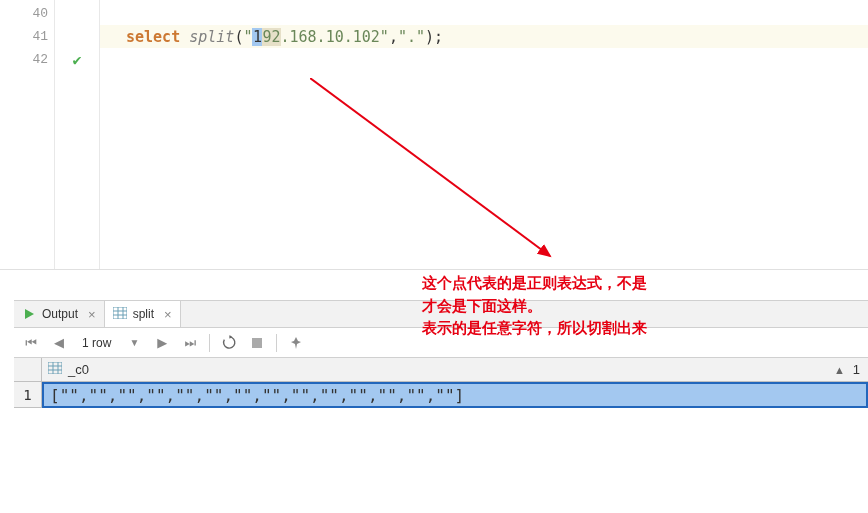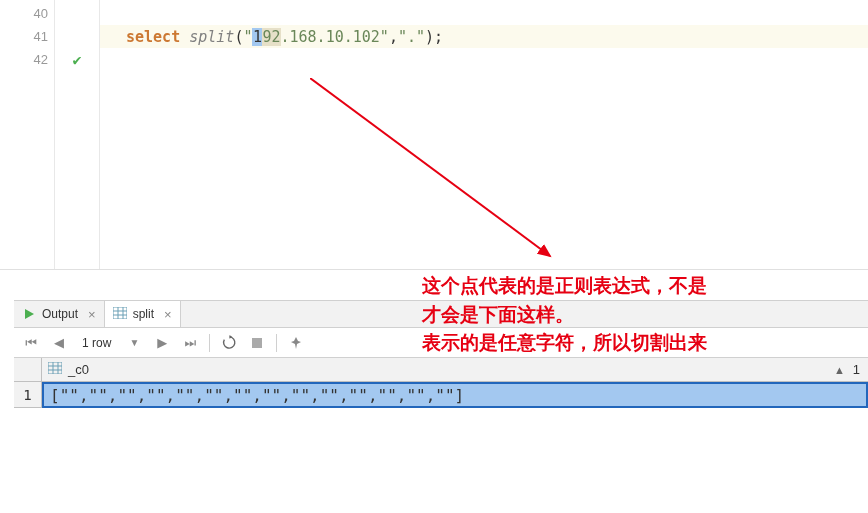--- a/index.html
+++ b/index.html
@@ -25,21 +25,21 @@
       padding-top: 2px;
     }
     .gutter-line {
       height: 23px;
       display: flex;
       align-items: center;
       justify-content: flex-end;
       padding-right: 6px;
       color: #999;
       font-size: 13px;
-      font-family: Liberation Sans, sans-serif;
+      font-family: Liberation Mono, monospace;
     }
     .marker-col {
       width: 45px;
       background: #fff;
       border-right: 1px solid #e8e8e8;
       padding-top: 2px;
     }
     .marker-line {
       height: 23px;
       display: flex;
@@ -88,21 +88,21 @@
       position: absolute;
       left: 310px;
       top: 78px;
       pointer-events: none;
     }
     .annotation-text {
       position: absolute;
       left: 422px;
       top: 272px;
       color: #e60012;
-      font-size: 19px;
+      font-size: 15px;
       font-weight: bold;
       font-family: 'SimHei', 'Microsoft YaHei', sans-serif;
       line-height: 1.5;
       width: 430px;
       z-index: 10;
     }
     
     .bottom-panel {
       position: absolute;
       top: 300px;

